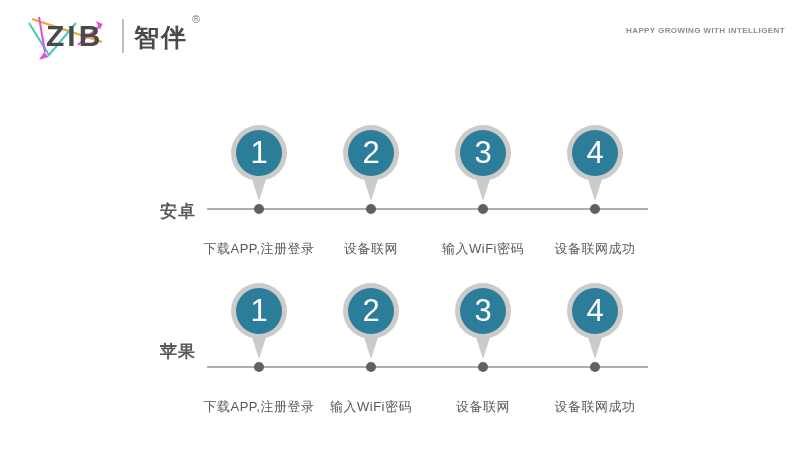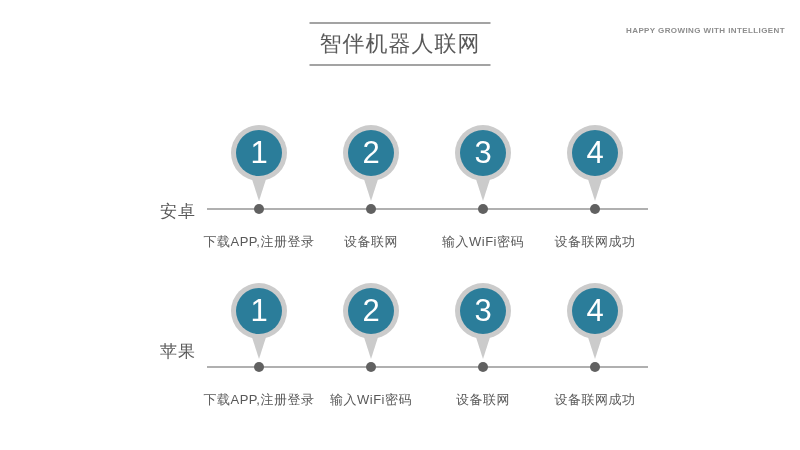--- a/index.html
+++ b/index.html
@@ -16,41 +16,54 @@
 
   .title-box{position:absolute;left:50%;top:22px;transform:translateX(-50%);
     border-top:2px solid #a3a3a3;border-bottom:2px solid #a3a3a3;
     padding:5px 10px;font-size:22px;color:#595959;letter-spacing:1px;white-space:nowrap;}
 
   .slogan{position:absolute;right:15px;top:22px;text-align:right;}
   .slogan-cn{font-size:13px;color:#7a7a7a;letter-spacing:2.5px;}
   .slogan-en{margin-top:4px;font-size:8px;font-weight:bold;color:#8d8d8d;letter-spacing:0.4px;}
 
   
-  .row-label{position:absolute;left:160px;font-size:17px;color:#595959;letter-spacing:1px;}
+  .row-label{position:absolute;left:160px;font-size:17px;color:#595959;letter-spacing:1px;font-weight:bold;}
   .track{position:absolute;left:207px;width:441px;height:2px;background:#b0b0b0;}
 
   .step{position:absolute;width:0;height:0;}
   .pin{position:absolute;left:-28px;top:0;width:56px;height:56px;border-radius:50%;background:#cbcbcb;}
   .pin::before{content:"";position:absolute;left:50%;top:48px;transform:translateX(-50%);
     width:0;height:0;border-left:9px solid transparent;border-right:9px solid transparent;
     border-top:28px solid #cbcbcb;}
   .num{position:absolute;inset:5px;border-radius:50%;background:#2b7d9a;color:#ffffff;
     display:flex;align-items:center;justify-content:center;font-size:31px;font-weight:normal;}
   .dot{position:absolute;left:-5px;top:79px;width:10px;height:10px;border-radius:50%;background:#616161;}
-  .step-label{position:absolute;left:0;top:108px;transform:translateX(-50%);
+  .step-label{position:absolute;left:0;top:115px;transform:translateX(-50%);
     font-size:13px;color:#595959;white-space:nowrap;letter-spacing:0.5px;}
 </style>
 </head>
 <body>
 
 <div class="slide">
 
+  <div class="logo-wrap">
+    <svg class="logo-zigzag" viewBox="0 0 88 48">
+      <polyline points="6,5 76,28" fill="none" stroke="#f0a13a" stroke-width="2"></polyline>
+      <polyline points="3,9 23,41 50,9" fill="none" stroke="#45c8c0" stroke-width="2"></polyline>
+      <line x1="13" y1="3" x2="19" y2="38" stroke="#e04fd8" stroke-width="2"></line>
+      <polygon points="19,38 12,44 22,44" fill="#e04fd8" transform="rotate(-15 19 41)"></polygon>
+      <line x1="52" y1="31" x2="76" y2="10" stroke="#e04fd8" stroke-width="2"></line>
+      <polygon points="76,10 70,7 74,16" fill="#e04fd8"></polygon>
+    </svg>
+    <div class="logo-zib">ZIB</div>
+    <div class="logo-divider"></div>
+    <div class="logo-brand">智伴</div>
+    <div class="logo-reg">®</div>
+  </div>
 
-  <div class="title-box">智伴机器人联网</div>
 
   <div class="slogan">
     <div class="slogan-en">HAPPY GROWING WITH INTELLIGENT</div>
   </div>
 
   <div class="row-label" style="top:200px">安卓</div>
   <div class="track" style="top:208px"></div>
 
   <div class="step" style="left:259px;top:125px">
     <div class="pin">

